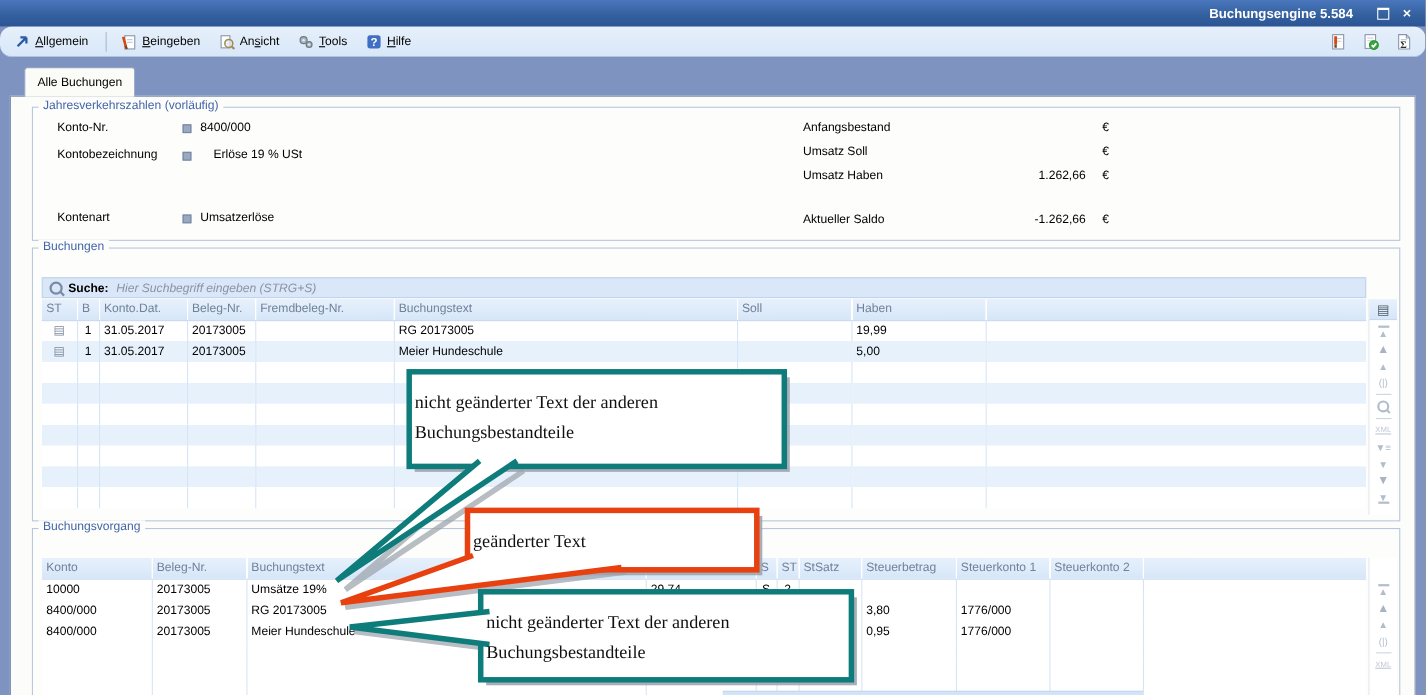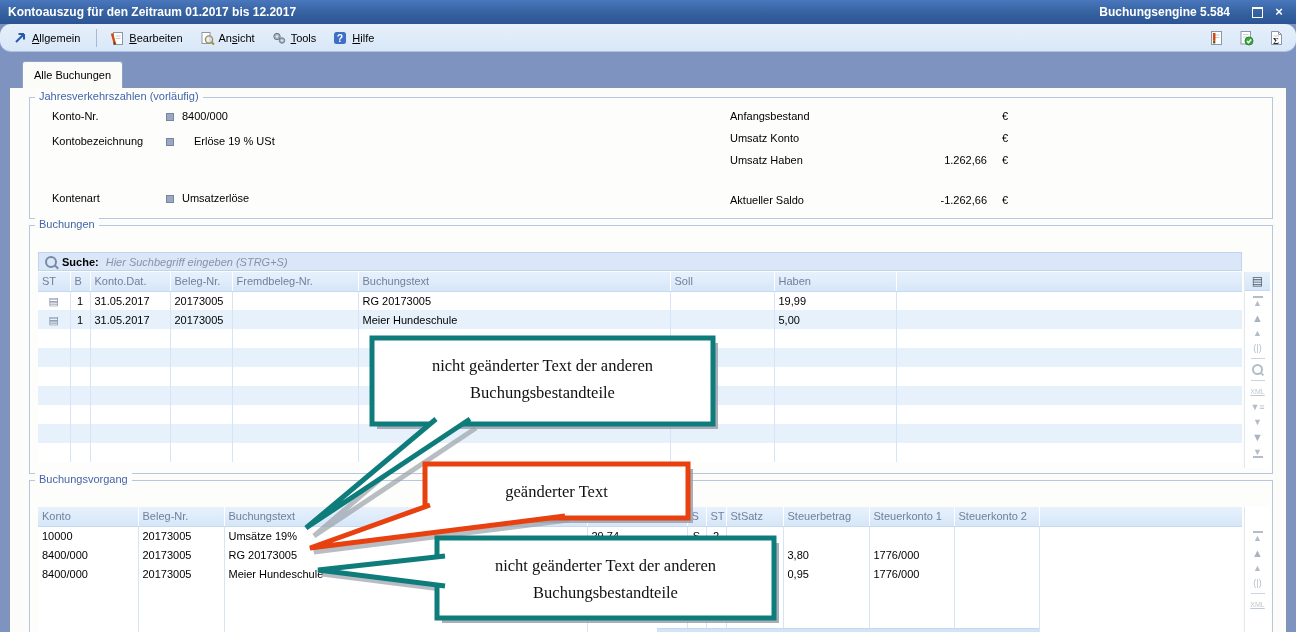--- a/index.html
+++ b/index.html
@@ -80,33 +80,32 @@
   .sic .magsm{width:7px;height:7px;border:2px solid #b3bdca;border-radius:50%;position:relative;}
   .sic .magsm:after{content:'';position:absolute;width:4px;height:2px;background:#b3bdca;transform:rotate(45deg);right:-3px;bottom:-2px;}
   .sic.xml{font-size:7px;letter-spacing:0;text-decoration:underline;color:#c0c8d3;}
   .sdiv{width:14px;height:1px;background:#ccd4de;margin:2px 0;}
 
   .partial-row{position:absolute;background:#d3e4f7;border-top:1px solid #c3d7ee;}
 
   
   .overlay{position:absolute;left:0;top:0;width:1296px;height:632px;z-index:40;pointer-events:none;}
   .co-text{position:absolute;z-index:41;font-family:"Liberation Serif",serif;font-size:16.5px;color:#101010;
-    text-align:center;pointer-events:none;line-height:27px;}
+    text-align:left;pointer-events:none;line-height:27px;}
   .co-text .inner{display:inline-block;max-width:280px;}
 
   
   .i16{width:16px;height:16px;display:inline-block;vertical-align:middle;}
 </style>
 </head>
 <body>
 
 <div class="screen">
 
   <div class="titlebar">
-    <div class="t-left">Kontoauszug für den Zeitraum 01.2017 bis 12.2017</div>
     <div class="t-spacer"></div>
     <div class="t-right">Buchungsengine 5.584</div>
     <div class="winbtn">
         <span class="restore-box"></span>
       </div>
     <div class="winbtn">
         <span class="close-x">×</span>
       </div>
   </div>
 
@@ -119,21 +118,21 @@
     </div>
     <div class="menu-sep"></div>
     <div class="menu-item">
       <svg class="i16" viewBox="0 0 16 16">
         <rect x="4.5" y="2.5" width="9" height="12" fill="#fff" stroke="#8a97ab"></rect>
         <line x1="6.5" y1="6" x2="11.5" y2="6" stroke="#c3ccd8"></line>
         <line x1="6.5" y1="8.5" x2="11.5" y2="8.5" stroke="#c3ccd8"></line>
         <path d="M3 3.5 L5.5 12.5" stroke="#d6490f" stroke-width="2.4"></path>
         <path d="M5.2 12 L6.4 14.5" stroke="#7a3d12" stroke-width="2"></path>
       </svg>
-      <span><span></span><span class="key">B</span><span>earbeiten</span></span>
+      <span><span></span><span class="key">B</span><span>eingeben</span></span>
     </div>
     <div class="menu-item">
       <svg class="i16" viewBox="0 0 16 16">
         <rect x="3" y="2.5" width="8" height="11" fill="#fff" stroke="#8a97ab"></rect>
         <circle cx="10" cy="9.5" r="3.6" fill="#dce9f6" fill-opacity="0.7" stroke="#a38b4e" stroke-width="1.4"></circle>
         <line x1="12.6" y1="12.2" x2="15" y2="14.5" stroke="#a38b4e" stroke-width="2"></line>
       </svg>
       <span><span>An</span><span class="key">s</span><span>icht</span></span>
     </div>
     <div class="menu-item">
@@ -208,21 +207,21 @@
         <span>Umsatzerlöse</span>
       </div>
 
       <div class="fld" style="left:700px;top:10px;">
         <span class="lbl">Anfangsbestand</span>
       </div>
       <div class="val-r" style="left:830px;top:12px;width:127px;"></div>
       <div style="position:absolute;left:972px;top:12px;">€</div>
 
       <div class="fld" style="left:700px;top:32px;">
-        <span class="lbl">Umsatz Konto</span>
+        <span class="lbl">Umsatz Soll</span>
       </div>
       <div class="val-r" style="left:830px;top:34px;width:127px;"></div>
       <div style="position:absolute;left:972px;top:34px;">€</div>
 
       <div class="fld" style="left:700px;top:54px;">
         <span class="lbl">Umsatz Haben</span>
       </div>
       <div class="val-r" style="left:830px;top:56px;width:127px;">1.262,66</div>
       <div style="position:absolute;left:972px;top:56px;">€</div>
 

